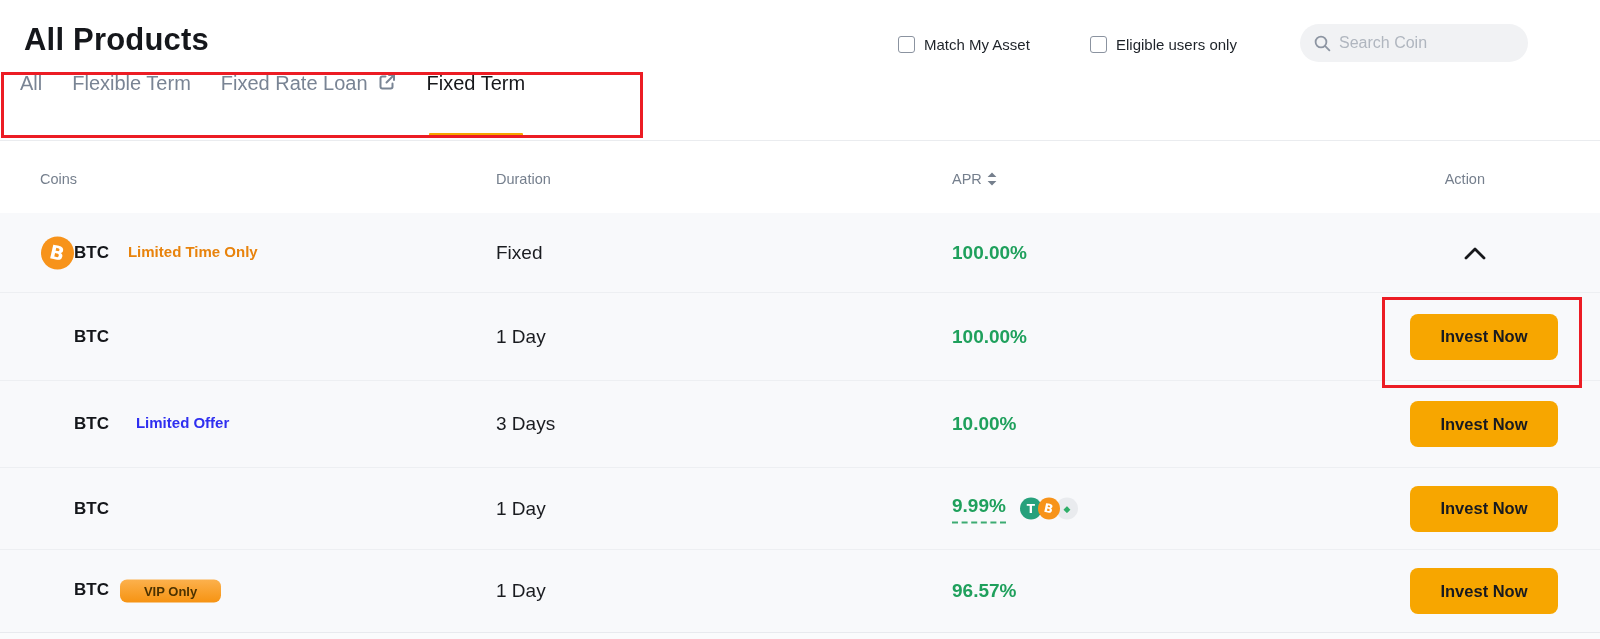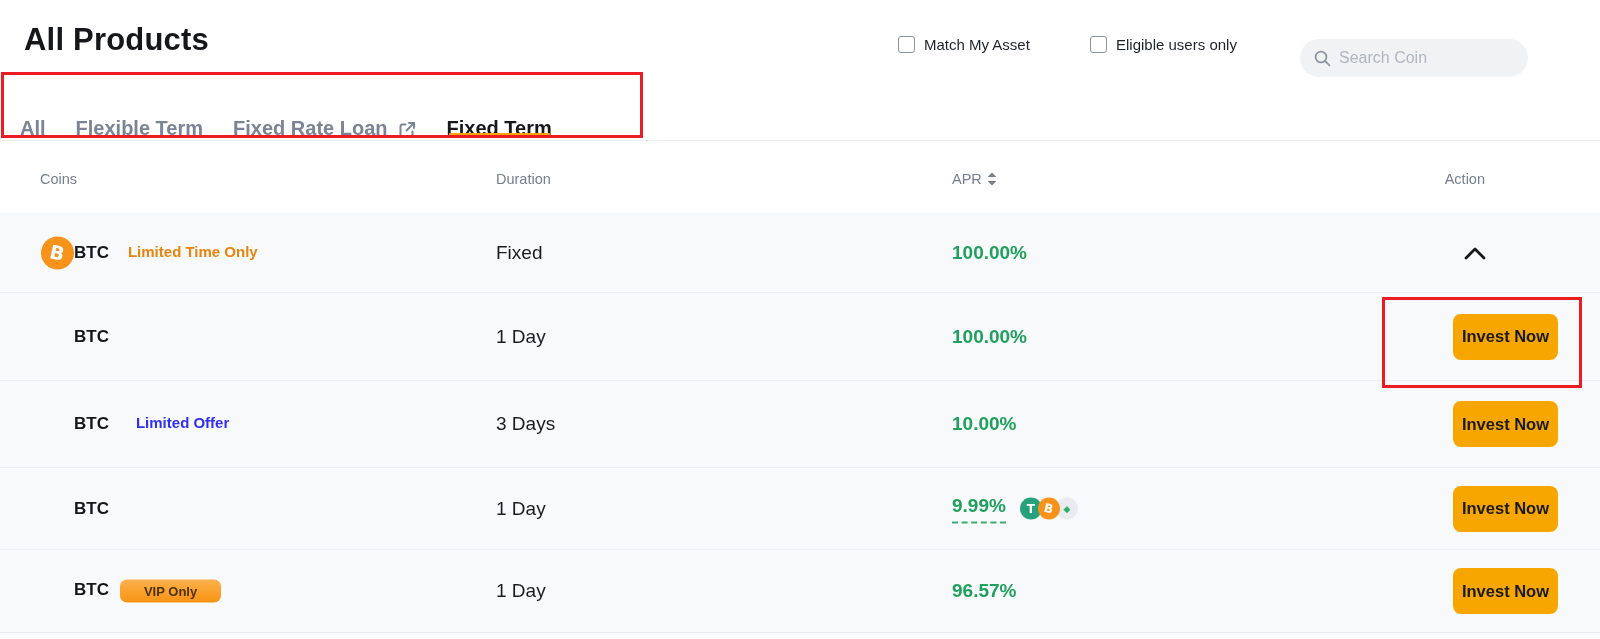--- a/index.html
+++ b/index.html
@@ -11,31 +11,31 @@
   .page-title { position:absolute; left:24px; top:22px; font-size:31px; font-weight:800;
     color:#15171b; letter-spacing:.2px; }
   .filter-group { position:absolute; top:36px; display:flex; align-items:center; gap:9px;
     cursor:pointer; }
   .filter-group.g1 { left:898px; }
   .filter-group.g2 { left:1090px; }
   .checkbox { width:17px; height:17px; border:1.6px solid #8b93a0; border-radius:3px;
     background:#fff; flex:0 0 auto; }
   .filter-label { font-size:15px; color:#1e2329; }
   .search-box { position:absolute; left:1300px; top:24px; width:228px; height:38px;
-    background:#f1f2f4; border-radius:19px; display:flex; align-items:center; padding:0 14px;margin-top:15px; }
+    background:#f1f2f4; border-radius:19px; display:flex; align-items:center; padding:0 14px; }
   .search-box svg { flex:0 0 auto; margin-right:8px; }
   .search-box input { border:none; outline:none; background:transparent; width:100%;
     font-size:16px; color:#474d57; font-family:inherit; }
   .search-box input::placeholder { color:#b0b6bf; }
 
   
   .tabs { position:absolute; left:20px; top:72px; height:68px; display:flex; gap:30px;
     align-items:stretch; }
-  .tab { position:relative; display:flex; align-items:flex-end; gap:9px; font-size:20px;
-    font-weight:700; color:#798494; cursor:pointer; }
+  .tab { position:relative; display:flex; align-items:flex-start; gap:9px; font-size:20px;
+    font-weight:400; color:#798494; cursor:pointer; }
   .tab.active { color:#17181b; }
   .tab.active .tab-underline { position:absolute; left:2px; right:2px; bottom:3px;
     height:4px; background:#f5a600; border-radius:1px; }
   .tabs-divider { position:absolute; left:0; top:140px; width:1600px; height:1px;
     background:#eaecef; }
 
   
   .th { position:absolute; top:171px; font-size:14.5px; color:#757f8d; }
   .th-coins { left:40px; }
   .th-duration { left:496px; }
@@ -74,21 +74,21 @@
     justify-content:center; position:relative; font-family:"DejaVu Sans",sans-serif; }
   .mini-coin.tether { background:#27a17c; color:#fff; font-size:12px; font-weight:700; z-index:2; }
   .mini-coin.bitcoin { background:#f7931a; color:#fff; font-size:12px; font-weight:700;
     margin-left:-4px; z-index:3; }
   .mini-coin.bitcoin span { transform:rotate(12deg); display:inline-block; }
   .mini-coin.generic { background:#e9ebee; color:#2fae68; font-size:9px; margin-left:-4px; z-index:1; }
 
   .action-chevron { position:absolute; right:113px; top:50%; transform:translateY(-50%);
     width:24px; height:16px; cursor:pointer; }
   .invest-btn { position:absolute; right:42px; top:50%; transform:translateY(-50%);
-    width:105px; height:46px; background:#f7a600; border:none; border-radius:8px;
+    width:148px; height:46px; background:#f7a600; border:none; border-radius:8px;
     font-size:16.5px; font-weight:700; color:#181a20; cursor:pointer; font-family:inherit; }
 
   
   .annotation { position:absolute; border:3px solid #ec1c24; background:transparent;
     pointer-events:none; z-index:50; }
   .annotation.tabs-box { left:1px; top:72px; width:642px; height:66px; }
   .annotation.invest-box { left:1382px; top:297px; width:200px; height:91px; }
 </style>
 </head>
 <body>

